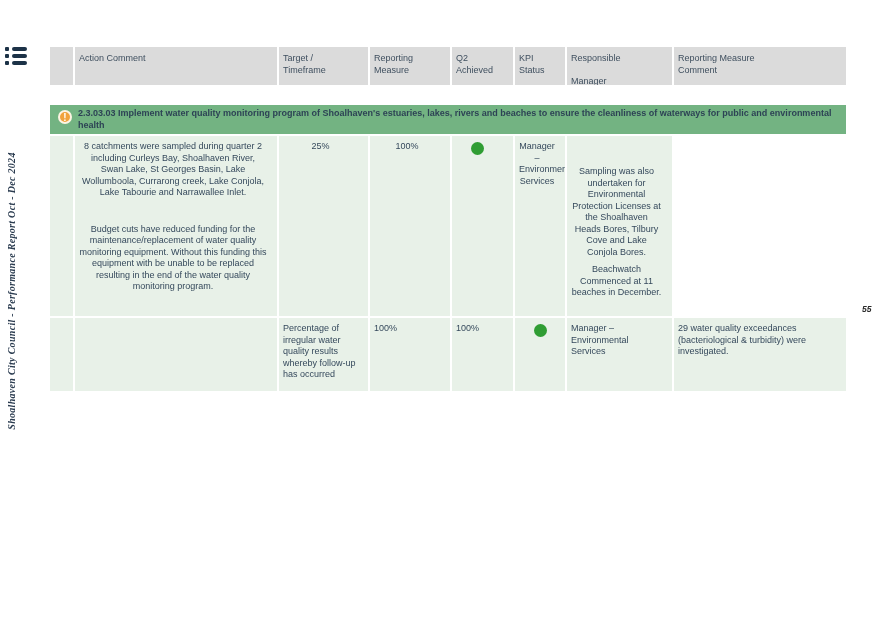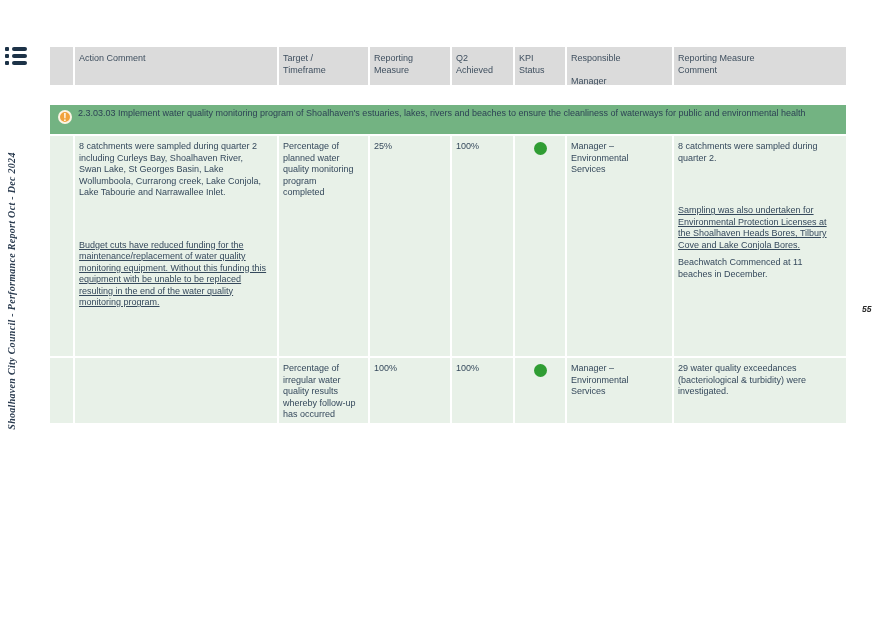--- a/index.html
+++ b/index.html
@@ -74,33 +74,34 @@
     border: 2px solid #fdf4e3;
     border-radius: 50%;
     color: #ffffff; font-weight: bold; font-size: 10px;
     line-height: 11px; text-align: center;
   }
   .banner-text {
     flex: 1;
     padding: 3px 10px 0 0;
     font-size: 9px; line-height: 11.5px;
     color: #2d4355; 
+    font-weight: bold;
   }
 
   .body-row .cell {
     background: #e8f1e8;
     font-size: 9px; line-height: 11.5px;
     color: #35495c;
     padding: 5px 10px 4px 4px;
   }
-  .row-1 .cell { height: 220px; }
-  .row-2 .cell { height: 65px; }
+  .row-1 .cell { height: 180px; text-align: center; }
+  .row-2 .cell { height: 73px; }
 
   .cell p { margin: 0; }
-  .cell p.gap-lg { margin-top: 41px; text-decoration: underline; }
+  .cell p.gap-lg { margin-top: 25px; }
   .cell p.gap-sm { margin-top: 6px; }
 
   .kpi-dot {
     display: block;
     width: 13px; height: 13px;
     border-radius: 50%;
     margin: 1px 0 0 15px;
     background: #2f9d33;
   }
 </style>
@@ -152,29 +153,27 @@
       <div class="warning-icon" style="background-color: rgb(241, 163, 61);">!</div>
       <div class="banner-text">2.3.03.03 Implement water quality monitoring program of Shoalhaven's estuaries, lakes, rivers and beaches to ensure the cleanliness of waterways for public and environmental health</div>
     </div>
 
     <div class="grid-row body-row row-1">
       <div class="cell"></div>
       <div class="cell">
         <p>8 catchments were sampled during quarter 2 including Curleys Bay, Shoalhaven River, Swan Lake, St Georges Basin, Lake Wollumboola, Currarong creek, Lake Conjola,  Lake Tabourie and Narrawallee Inlet.</p>
         <p class="gap-lg">Budget cuts have reduced funding for the maintenance/replacement of water quality monitoring equipment. Without this funding this equipment with be unable to be replaced resulting in the end of the water quality monitoring program.</p>
       </div>
-      <div class="cell">Percentage of planned water quality monitoring program completed</div>
       <div class="cell">25%</div>
       <div class="cell">100%</div>
       <div class="cell">
         <span class="kpi-dot" style="background-color: rgb(47, 157, 51);"></span>
       </div>
       <div class="cell">Manager – Environmental Services</div>
       <div class="cell">
-        <p>8 catchments were sampled during quarter 2.</p>
         <p class="gap-lg">Sampling was also undertaken for Environmental Protection Licenses at the Shoalhaven Heads Bores, Tilbury Cove and Lake Conjola Bores.</p>
         <p class="gap-sm">Beachwatch Commenced at 11 beaches in December.</p>
       </div>
     </div>
 
     <div class="grid-row body-row row-2">
       <div class="cell"></div>
       <div class="cell"></div>
       <div class="cell">Percentage of irregular water quality results whereby follow-up has occurred</div>
       <div class="cell">100%</div>

